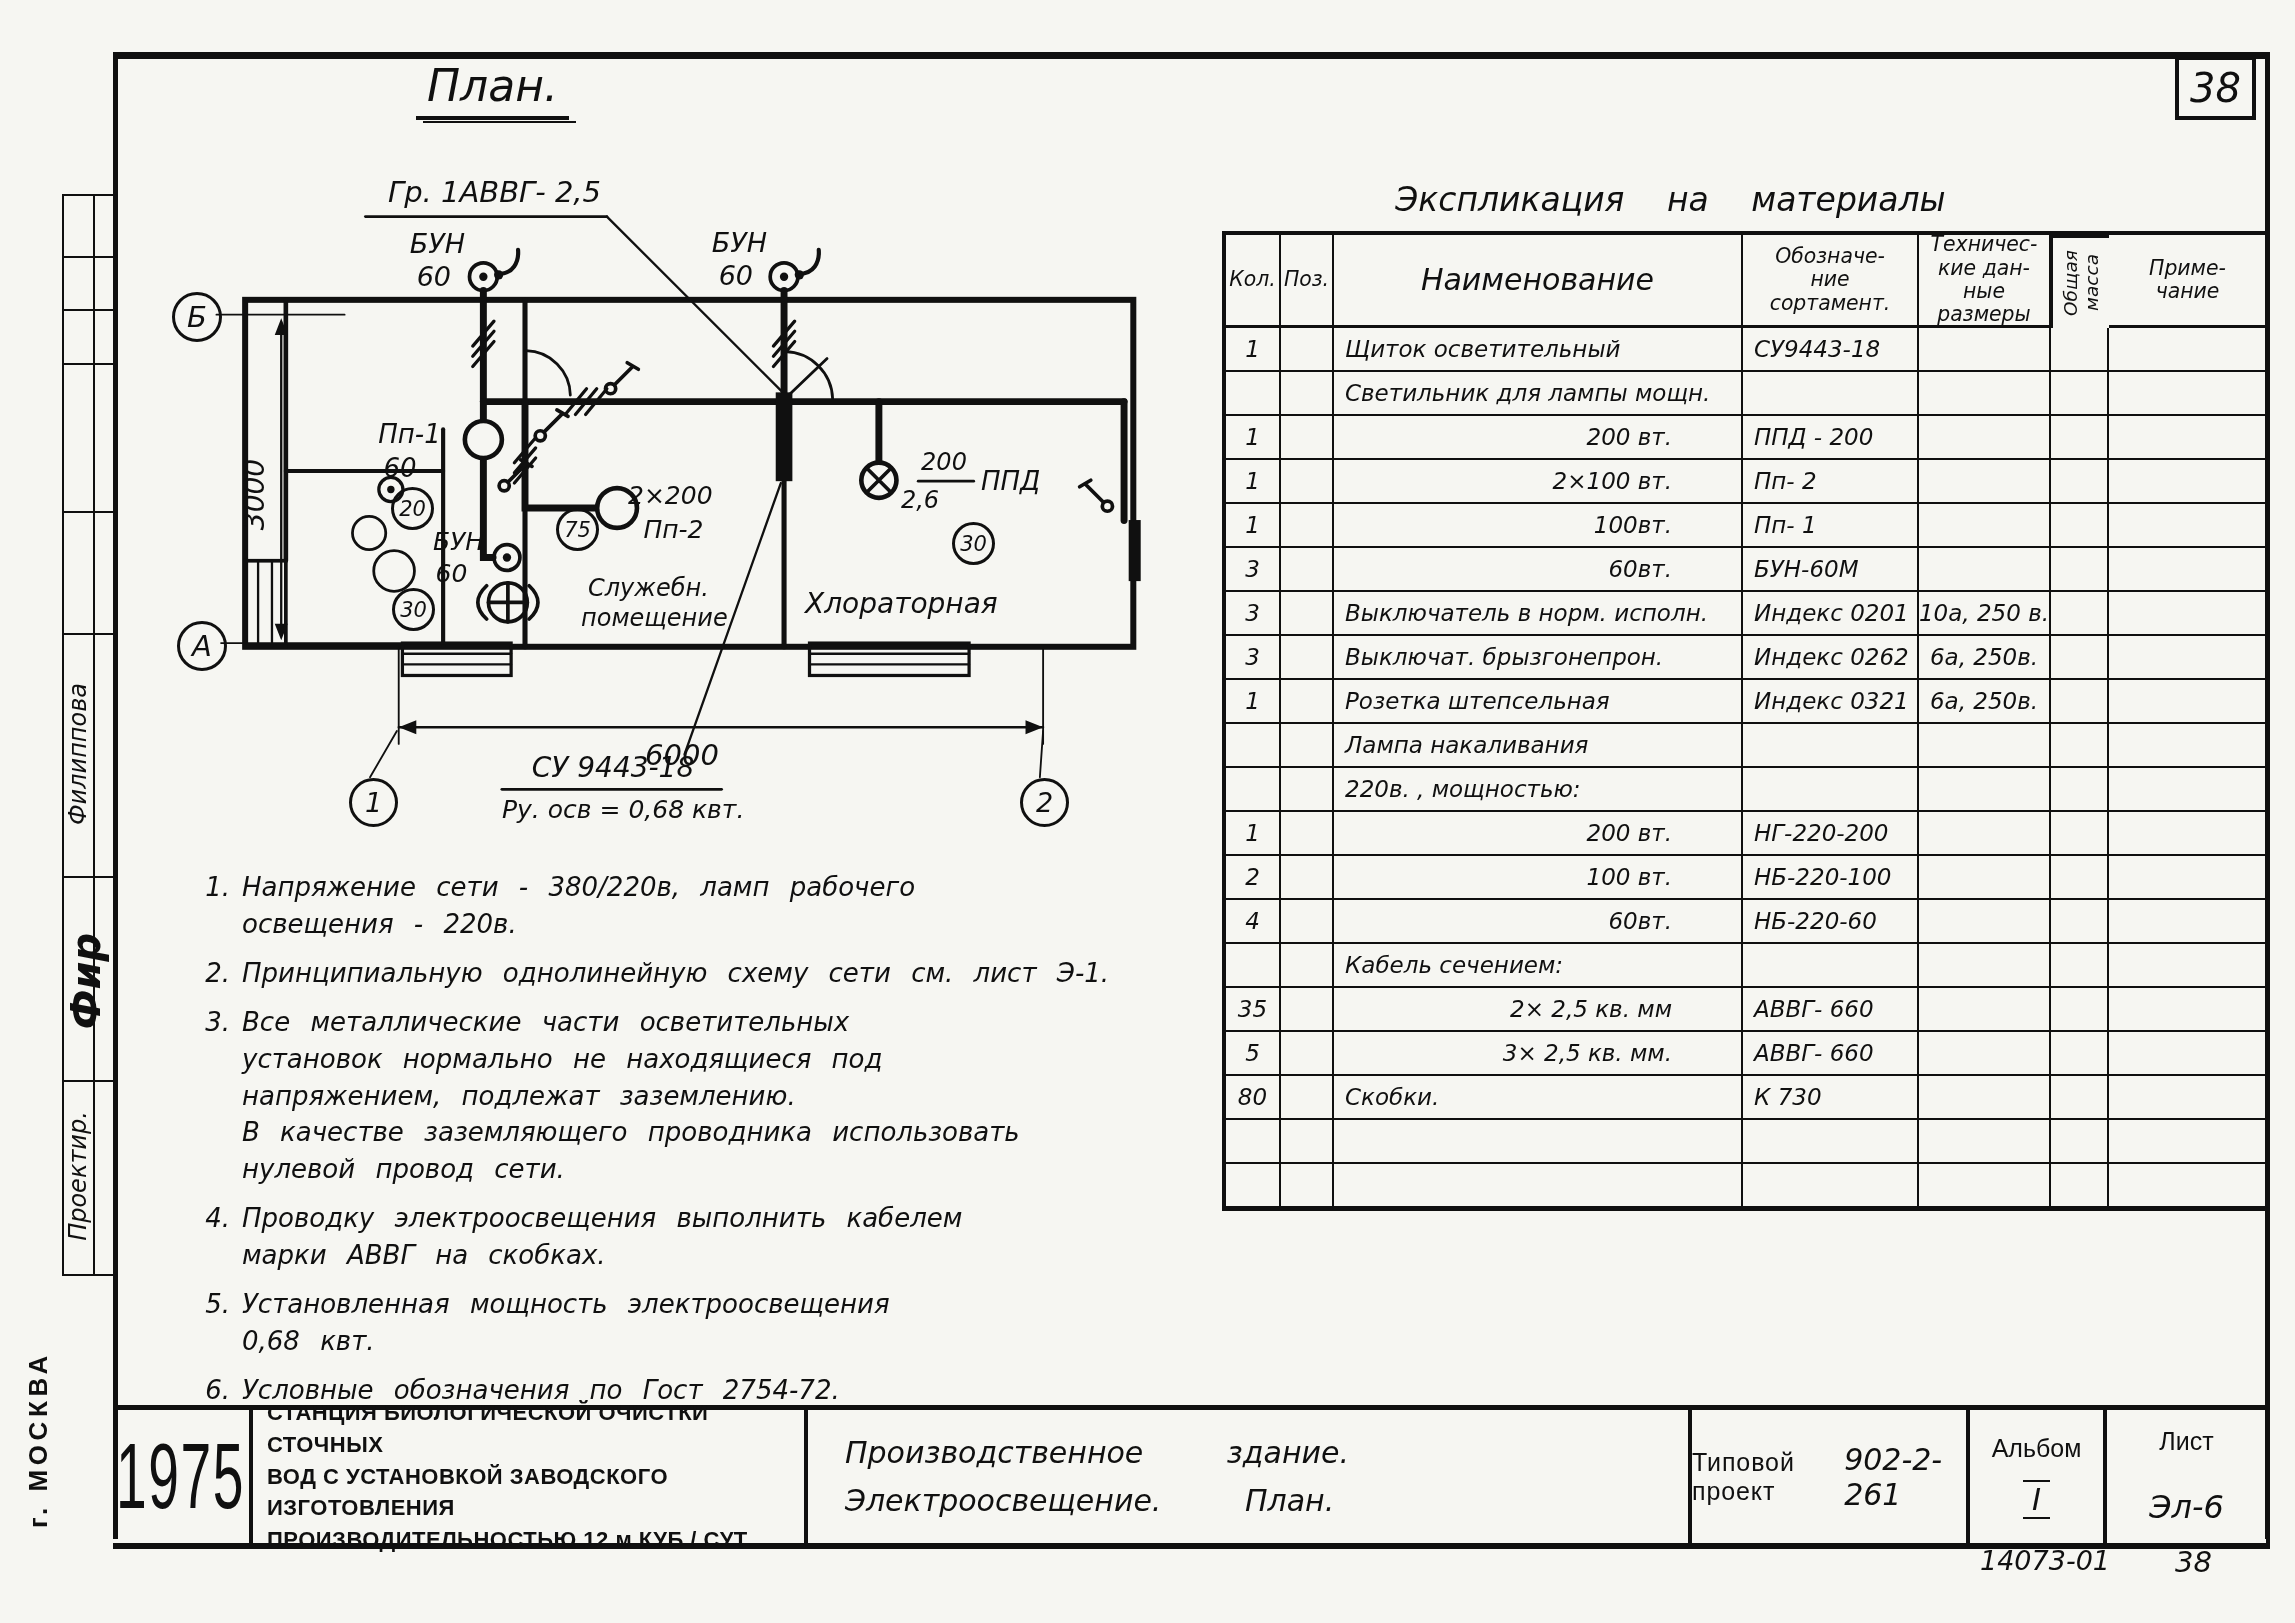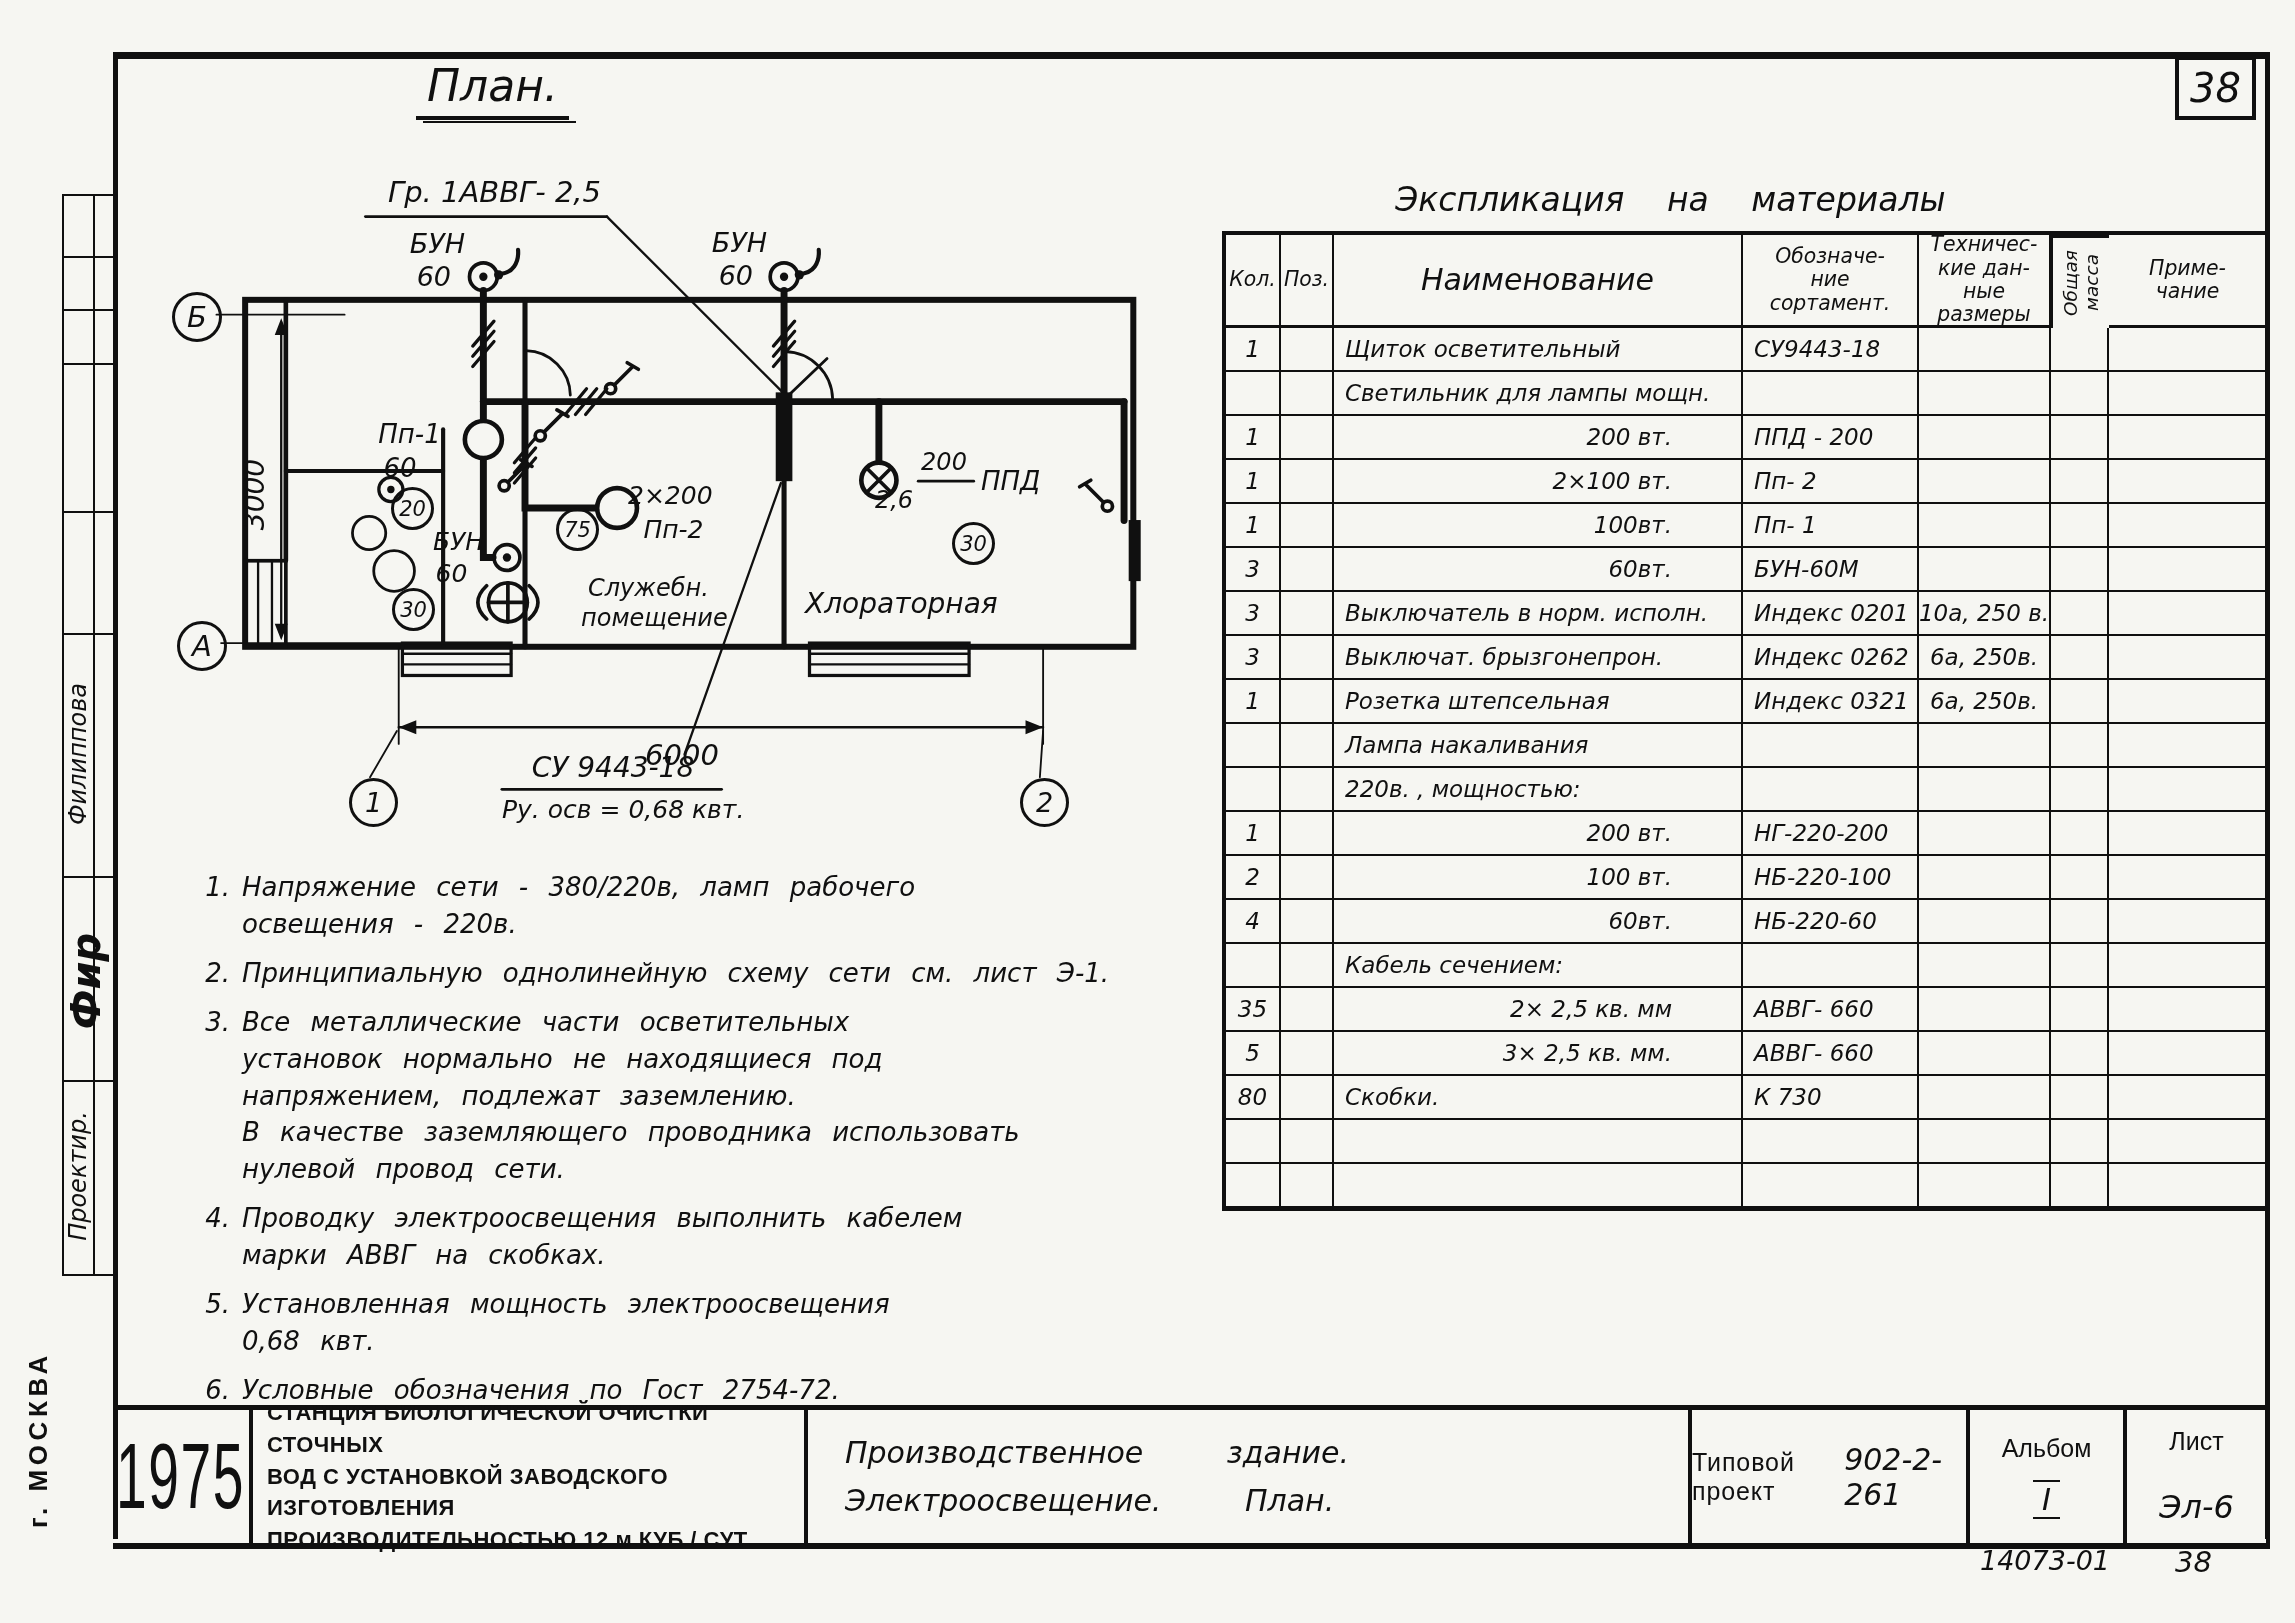--- a/index.html
+++ b/index.html
@@ -63,21 +63,21 @@
   #tb-year{width:140px;display:flex;align-items:center;justify-content:center;
            font-size:69px;letter-spacing:1.9px;transform-origin:center;font-family:"Liberation Sans",sans-serif;}
   #tb-year span{display:inline-block;transform:scaleY(1.35) scaleX(.8);}
   #tb-org{width:555px;display:flex;flex-direction:column;justify-content:center;padding:0 14px;
           font-family:"Liberation Sans",sans-serif;font-weight:700;font-size:22px;line-height:1.45;letter-spacing:0.5px;}
   #tb-main{width:884px;display:flex;flex-direction:column;justify-content:center;padding:0 37px;
            font-style:italic;font-size:30px;line-height:1.6;word-spacing:74px;}
   #tb-proj{width:278px;display:flex;align-items:center;justify-content:space-evenly;padding:5.6px 0;}
   #tb-proj .l{font-family:"Liberation Sans",sans-serif;font-size:25px;letter-spacing:0.9px;}
   #tb-proj .v{font-style:italic;font-size:30px;}
-  #tb-album{width:157px;display:flex;flex-direction:column;align-items:center;justify-content:space-evenly;padding:5.6px 0;text-align:center;}
+  #tb-album{width:137px;display:flex;flex-direction:column;align-items:center;justify-content:space-evenly;padding:5.6px 0;text-align:center;}
   #tb-album .l{font-family:"Liberation Sans",sans-serif;font-size:25px;}
   #tb-album .v{font-style:italic;font-size:30.5px;border-top:2.8px solid #101010;border-bottom:2.8px solid #101010;padding:0 9.3px;}
   #tb-sheet{flex:1;border-right:none;display:flex;flex-direction:column;align-items:center;justify-content:space-evenly;padding:5.6px 0;}
   #tb-sheet .l{font-family:"Liberation Sans",sans-serif;font-size:25px;}
   #tb-sheet .v{font-style:italic;font-size:32px;margin-top:20px;}
   .footer-txt{position:absolute;font-style:italic;font-size:27px;white-space:nowrap;}
 </style>
 </head>
 <body>
 
@@ -228,21 +228,21 @@
 <div class="plan-lbl" style="left:370px;top:419px;width:79px;text-align:center;font-size:26px;">Пп-1</div>
 <div class="plan-lbl" style="left:370px;top:453px;width:60px;text-align:center;font-size:26px;">60</div>
 
 <div class="plan-lbl" style="left:419px;top:527px;width:79px;text-align:center;font-size:25px;">БУН</div>
 <div class="plan-lbl" style="left:412px;top:559px;width:79px;text-align:center;font-size:25px;">60</div>
 
 <div class="plan-lbl" style="left:628px;top:481px;width:83px;text-align:center;font-size:25px;">2×200</div>
 <div class="plan-lbl" style="left:632px;top:515px;width:83px;text-align:center;font-size:25px;">Пп-2</div>
 
 <div class="plan-lbl" style="left:914px;top:448px;width:60px;text-align:center;font-size:24px;">200</div>
-<div class="plan-lbl" style="left:864px;top:486px;width:60px;text-align:center;font-size:24px;">2,6</div>
+<div class="plan-lbl" style="left:890px;top:486px;width:60px;text-align:center;font-size:24px;">2,6</div>
 <div class="plan-lbl" style="left:981px;top:466px;font-size:26px;">ППД</div>
 
 <div class="plan-lbl" style="left:588px;top:574px;width:120px;text-align:center;font-size:24px;">Служебн.</div>
 <div class="plan-lbl" style="left:581px;top:604px;width:139px;text-align:center;font-size:24px;">помещение</div>
 <div class="plan-lbl" style="left:805px;top:587px;width:157px;text-align:center;font-size:28px;">Хлораторная</div>
 
 <div class="plan-lbl" style="left:523px;top:751px;width:180px;text-align:center;font-size:28px;">СУ 9443-18</div>
 <div class="plan-lbl" style="left:502px;top:795px;width:231px;text-align:center;font-size:25px;">Ру. осв = 0,68 квт.</div>
 
 <div class="plan-lbl vtxt" style="left:139px;top:478px;width:231px;font-size:28px;">3000</div>

